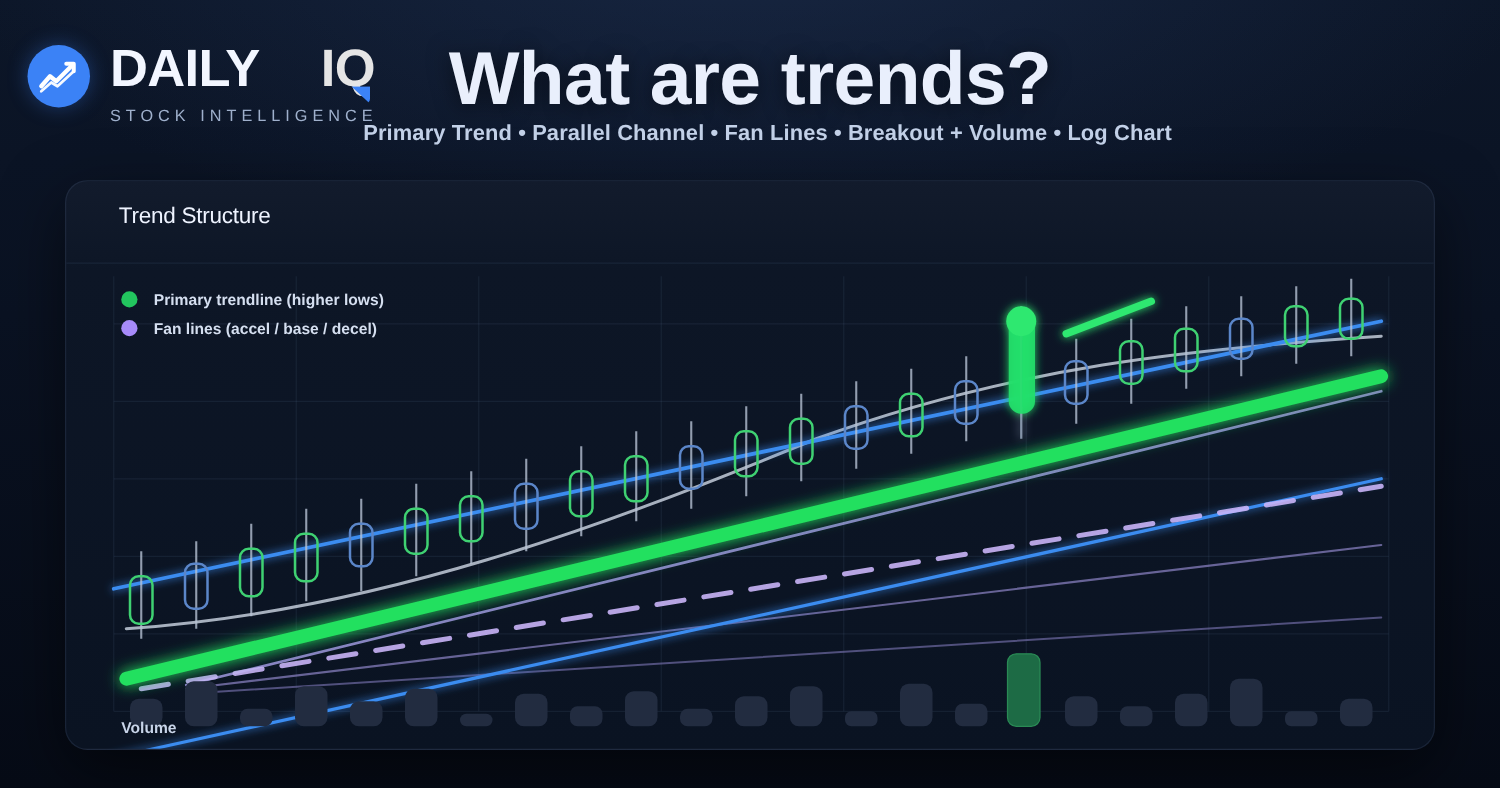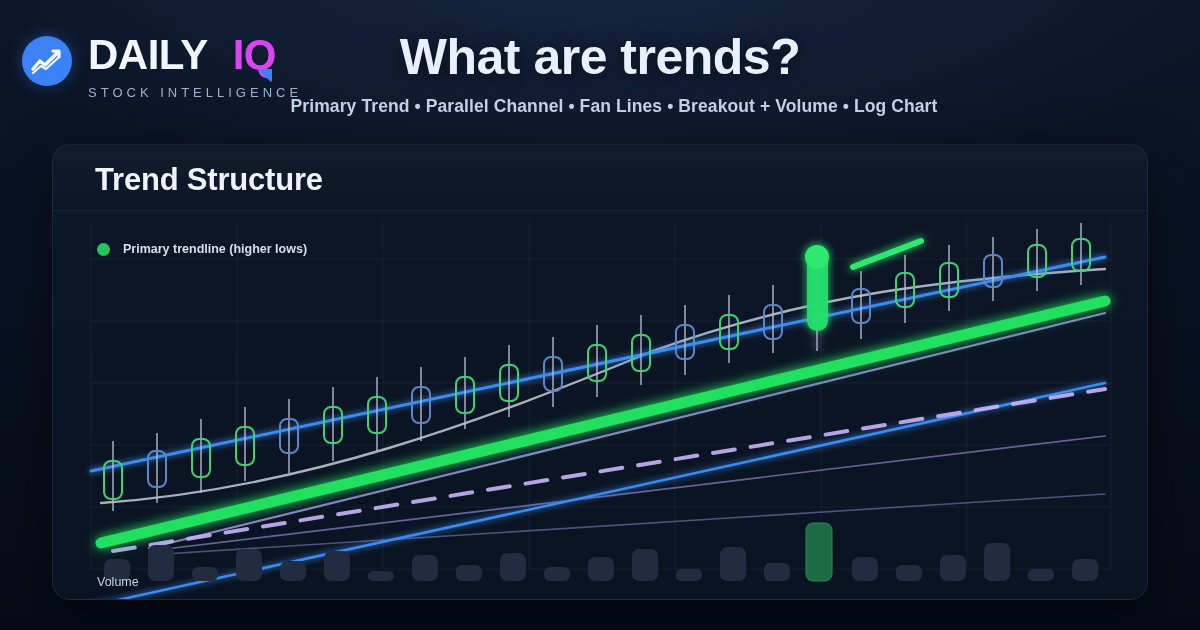--- a/index.html
+++ b/index.html
@@ -23,75 +23,75 @@
     width:50px; height:50px; border-radius:50%;
     background:#3b82f6; position:relative; flex:none;
     box-shadow:0 0 16px rgba(59,130,246,.35);
   }
   .logo-mark svg { position:absolute; left:9px; top:11px; }
   .logo-txt { margin-left:16px; margin-top:-2px; }
   .logo-word {
     font-size:42px; font-weight:bold; letter-spacing:-.5px;
     line-height:1; color:#f2f6ff; display:flex; align-items:center;gap:25px;
   }
-  .logo-word .iq { color:#d946ef; position:relative; }
+  .logo-word .iq { color:#e5e5e5; position:relative;margin-left:24px; }
   .logo-word .iq::after{
     content:""; position:absolute; right:4px; bottom:-7px;
     width:15px; height:14px; background:#3b82f6;
     clip-path:polygon(0 0,100% 0,100% 100%);
     border-radius:0 0 4px 0;
   }
   .logo-sub {
     margin-top:9px; font-size:13px; letter-spacing:4.0px;
     color:#9fb0cc; font-weight:normal; text-align:center;
   }
   .h-title {
     position:absolute; left:0; right:0; top:28px; text-align:center;
-    font-size:50px; font-weight:bold; color:#e9effc; letter-spacing:-.5px;
+    font-size:60px; font-weight:bold; color:#e9effc; letter-spacing:-.5px;
     text-shadow:0 2px 18px rgba(0,0,0,.55);
   }
   .h-sub {
     position:absolute; left:0; right:0; top:96px; text-align:center;
     font-size:17.5px; font-weight:bold; color:#c3d1e8; letter-spacing:.1px;margin-left:28px;
   }
 
   
   .card {
     position:absolute; left:52px; top:144px; width:1096px; height:456px;
     border-radius:18px; overflow:hidden;
     background:linear-gradient(180deg,#121b2c 0%,#0d1626 16%,#0a1322 100%);
     border:1px solid rgba(122,150,196,.13);
     box-shadow:0 18px 50px rgba(0,0,0,.5);
   }
   .card-head { position:relative; height:66px; border-bottom:1px solid rgba(122,150,196,.11); }
   .card-title {
     position:absolute; left:42px; top:17px;
-    font-size:31px; font-weight:bold; color:#eef3ff; letter-spacing:-.2px;
+    font-size:18px; font-weight:normal; color:#eef3ff; letter-spacing:-.2px;
   }
   .toggles { position:absolute; right:44px; top:16px; display:flex; gap:12px; }
   .pill {
     height:33px; padding:0 26px; border-radius:17px;
     display:flex; align-items:center; justify-content:center;
     font-size:13.5px; font-weight:bold; letter-spacing:.1px;
   }
   .pill.on {
     background:#11492f; color:#d6e6df;
     border:1px solid #2a8a55; box-shadow:0 0 10px rgba(34,197,94,.18) inset;
   }
   .pill.off { background:#1b2740; color:#cdd9ec; border:1px solid #33week; border:1px solid #334663; }
 
   
   .plot { position:absolute; left:0; top:66px; width:1096px; height:390px; }
   .legend { position:absolute; left:44px; top:22px; z-index:6; }
-  .lg-row { display:flex; align-items:flex-end; height:23px; }
+  .lg-row { display:flex; align-items:flex-start; height:23px; }
   .lg-dot { width:13px; height:13px; border-radius:50%; flex:none; }
   .lg-lbl { margin-left:13px; font-size:12.5px; font-weight:bold; color:#d5dff0; }
   .vol-lbl {
     position:absolute; left:44px; bottom:12px; z-index:6;
-    font-size:12.5px; font-weight:normal; color:#c8d4e8;
+    font-size:12.5px; font-weight:bold; color:#c8d4e8;
   }
   svg.canvas { position:absolute; left:0; top:0; }
 </style>
 </head>
 <body>
 
 <div class="page">
 
   <div class="hdr">
 
@@ -267,18 +267,22 @@
           <rect x="1019" y="348" width="26" height="22" rx="7"></rect>
           <rect x="753" y="312" width="26" height="58" rx="7" fill="#1d6b45" stroke="#2a8a55" stroke-width="1"></rect>
         </g>
       </svg>
 
       <div class="legend">
         <div class="lg-row">
           <span class="lg-dot" style="background:#22c55e"></span>
           <span class="lg-lbl">Primary trendline (higher lows)</span>
         </div>
+        <div class="lg-row">
+          <span class="lg-dot" style="background:#a78bfa"></span>
+          <span class="lg-lbl">Fan lines (accel / base / decel)</span>
+        </div>
       </div>
 
       <div class="vol-lbl">Volume</div>
     </div>
   </div>
 </div>
 
 </body></html>

